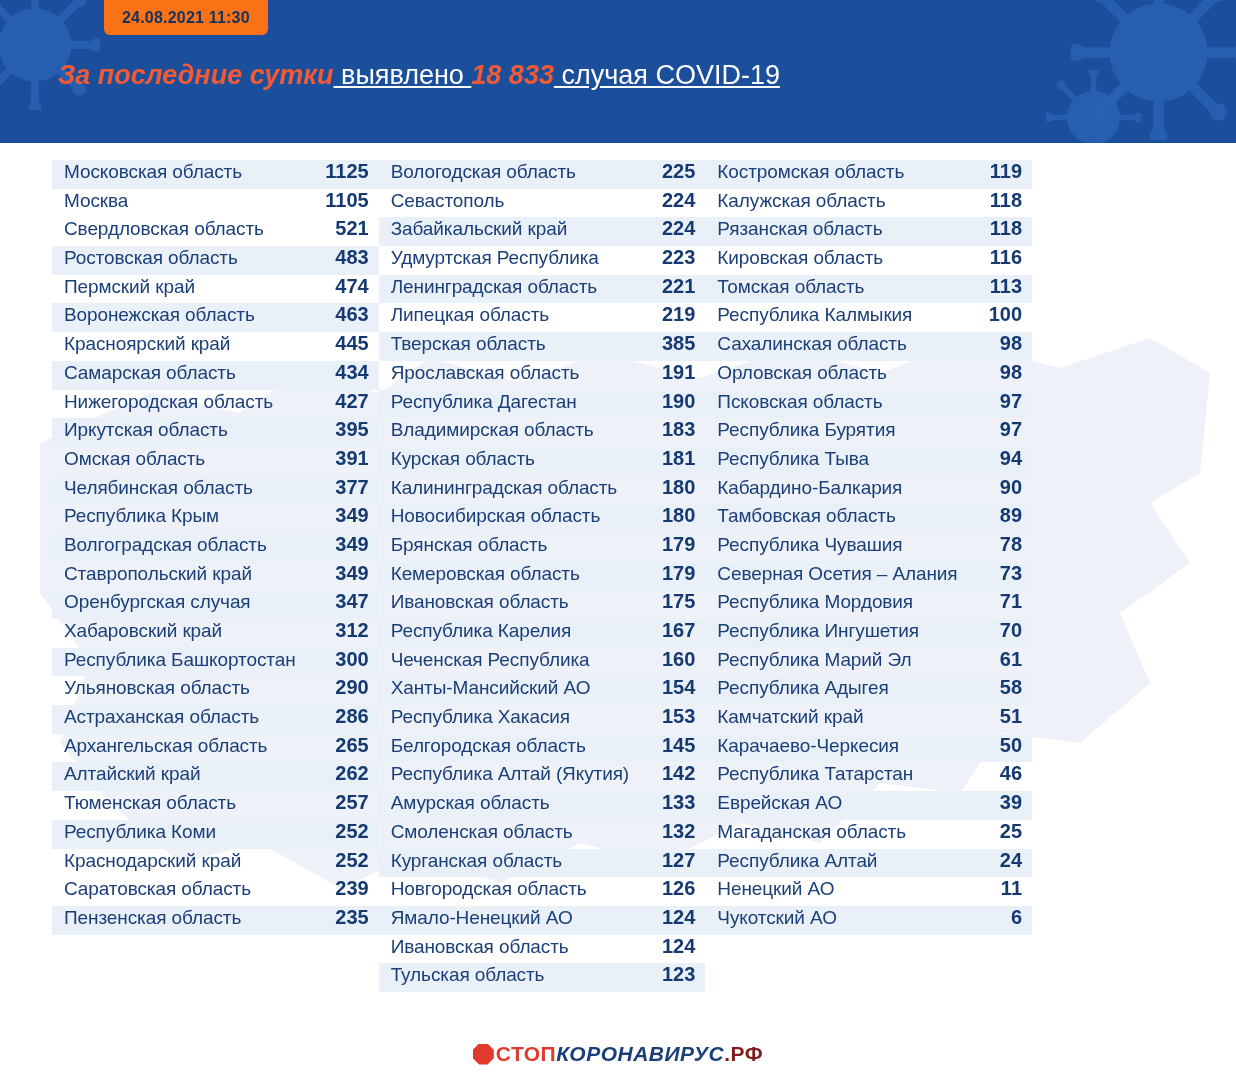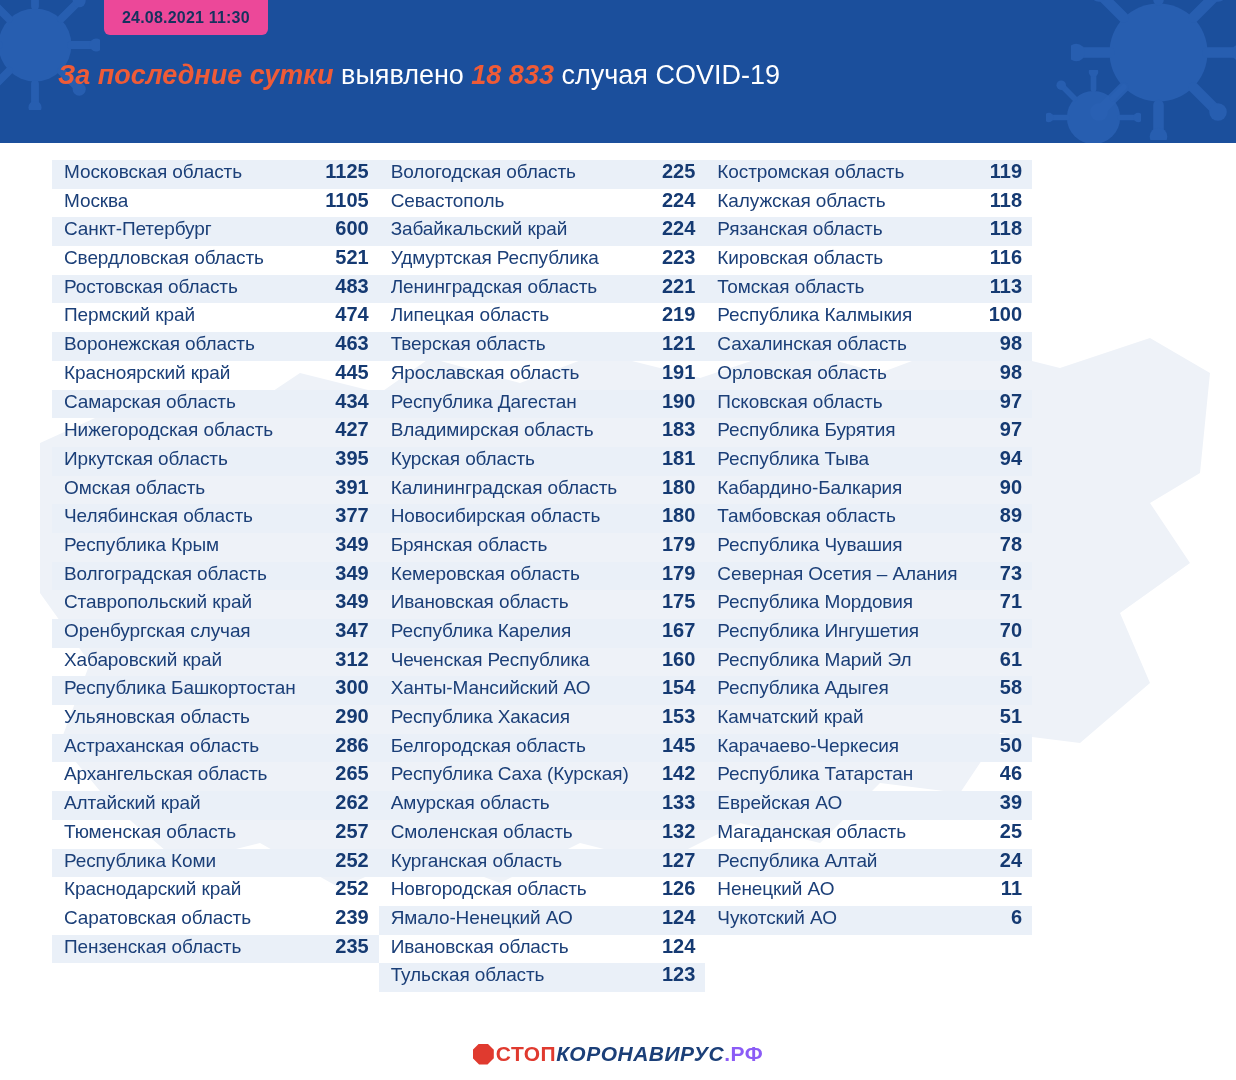--- a/index.html
+++ b/index.html
@@ -25,39 +25,39 @@
   }
   .header .virus {
     position: absolute;
     fill: #2a61b4;
     opacity: .85;
   }
   .date-badge {
     position: absolute;
     left: 104px;
     top: 0;
-    background: #ec4899;
+    background: #f97316;
     color: #15325e;
     font-size: 16px;
     font-weight: bold;
     padding: 9px 18px 8px 18px;
     border-radius: 0 0 6px 6px;
     letter-spacing: .2px;
   }
   .headline {
     position: absolute;
     left: 58px;
     top: 60px;
     font-size: 27px;
     color: #ffffff;
     font-weight: bold;
     white-space: nowrap;
   }
   .headline .accent { color: #ef5b37; font-style: italic; }
-  .headline .thin { font-weight: normal; }
+  .headline .thin { font-weight: normal; text-decoration: underline; }
 
   
   .map-bg {
     position: absolute;
     left: 0;
     top: 143px;
     width: 1236px;
     height: 890px;
     opacity: 1;
     pointer-events: none;
@@ -129,21 +129,21 @@
   }
   .logo .octo {
     display: inline-block;
     width: 21px;
     height: 21px;
     background: #e03a2f;
     clip-path: polygon(30% 0,70% 0,100% 30%,100% 70%,70% 100%,30% 100%,0 70%,0 30%);
     margin-right: 2px;
   }
   .logo .rest { color: #1b3f78; font-style: italic; }
-  .logo .rf { color: #8b5cf6; }
+  .logo .rf { color: #7f1d1d; }
 </style>
 </head>
 <body>
 
 <div class="header">
 
   <svg class="virus" style="left:-30px; top:-20px;" width="130" height="130" viewBox="0 0 100 100">
     <circle cx="50" cy="50" r="28"></circle>
     <g stroke="#2a61b4" stroke-width="6" stroke-linecap="round">
       <line x1="50" y1="20" x2="50" y2="4"></line>
@@ -224,24 +224,20 @@
 
   <div class="col">
     <div class="row alt">
         <span class="name">Московская область</span>
         <span class="val">1125</span>
       </div>
     <div class="row">
         <span class="name">Москва</span>
         <span class="val">1105</span>
       </div>
-    <div class="row alt">
-        <span class="name">Санкт-Петербург</span>
-        <span class="val">600</span>
-      </div>
     <div class="row">
         <span class="name">Свердловская область</span>
         <span class="val">521</span>
       </div>
     <div class="row alt">
         <span class="name">Ростовская область</span>
         <span class="val">483</span>
       </div>
     <div class="row">
         <span class="name">Пермский край</span>
@@ -357,21 +353,21 @@
     <div class="row alt">
         <span class="name">Ленинградская область</span>
         <span class="val">221</span>
       </div>
     <div class="row">
         <span class="name">Липецкая область</span>
         <span class="val">219</span>
       </div>
     <div class="row alt">
         <span class="name">Тверская область</span>
-        <span class="val">121</span>
+        <span class="val">385</span>
       </div>
     <div class="row">
         <span class="name">Ярославская область</span>
         <span class="val">191</span>
       </div>
     <div class="row alt">
         <span class="name">Республика Дагестан</span>
         <span class="val">190</span>
       </div>
     <div class="row">
@@ -416,21 +412,21 @@
       </div>
     <div class="row">
         <span class="name">Республика Хакасия</span>
         <span class="val">153</span>
       </div>
     <div class="row alt">
         <span class="name">Белгородская область</span>
         <span class="val">145</span>
       </div>
     <div class="row">
-        <span class="name">Республика Саха (Курская)</span>
+        <span class="name">Республика Алтай (Якутия)</span>
         <span class="val">142</span>
       </div>
     <div class="row alt">
         <span class="name">Амурская область</span>
         <span class="val">133</span>
       </div>
     <div class="row">
         <span class="name">Смоленская область</span>
         <span class="val">132</span>
       </div>

